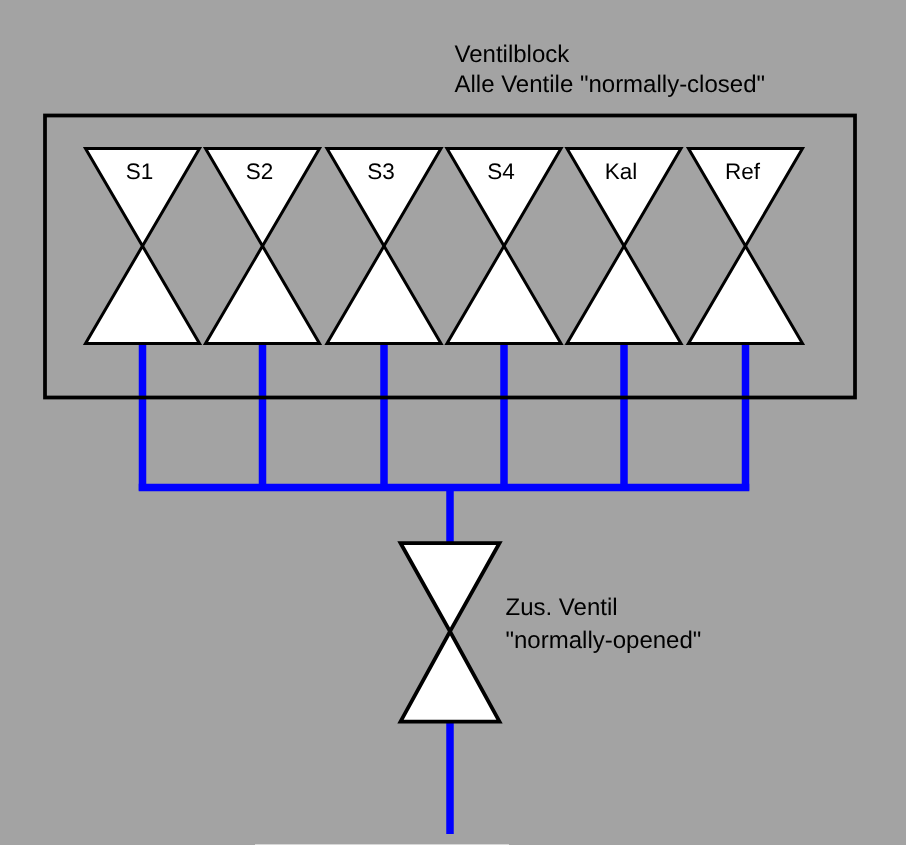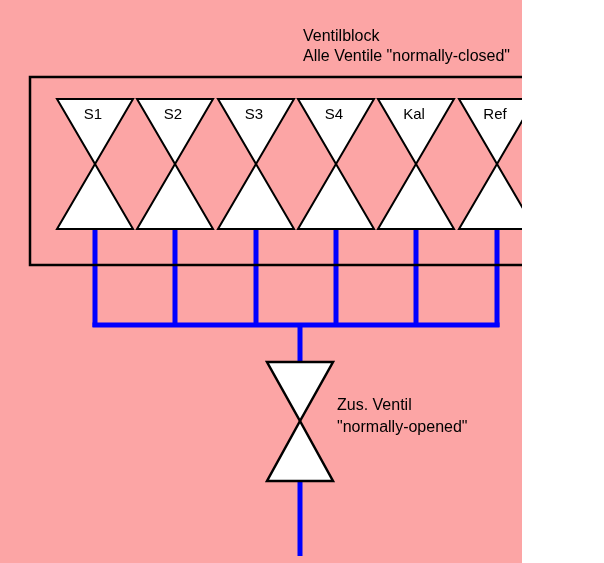--- a/index.html
+++ b/index.html
@@ -2,23 +2,23 @@
 <html><head>
 <meta charset="utf-8">
 <style>
   html, body {
     margin: 0;
     padding: 0;
     background: #ffffff;
   }
   .canvas {
     position: relative;
-    width: 522px;
+    width: 604px;
     height: 563px;
-    background: #fca5a5;
+    background: #a3a3a3;
     overflow: hidden;
     font-family: "Liberation Sans", sans-serif;
     text-align: right;
   }
   svg {
     position: absolute;
     left: 0;
     top: 0;
   }
   text {

